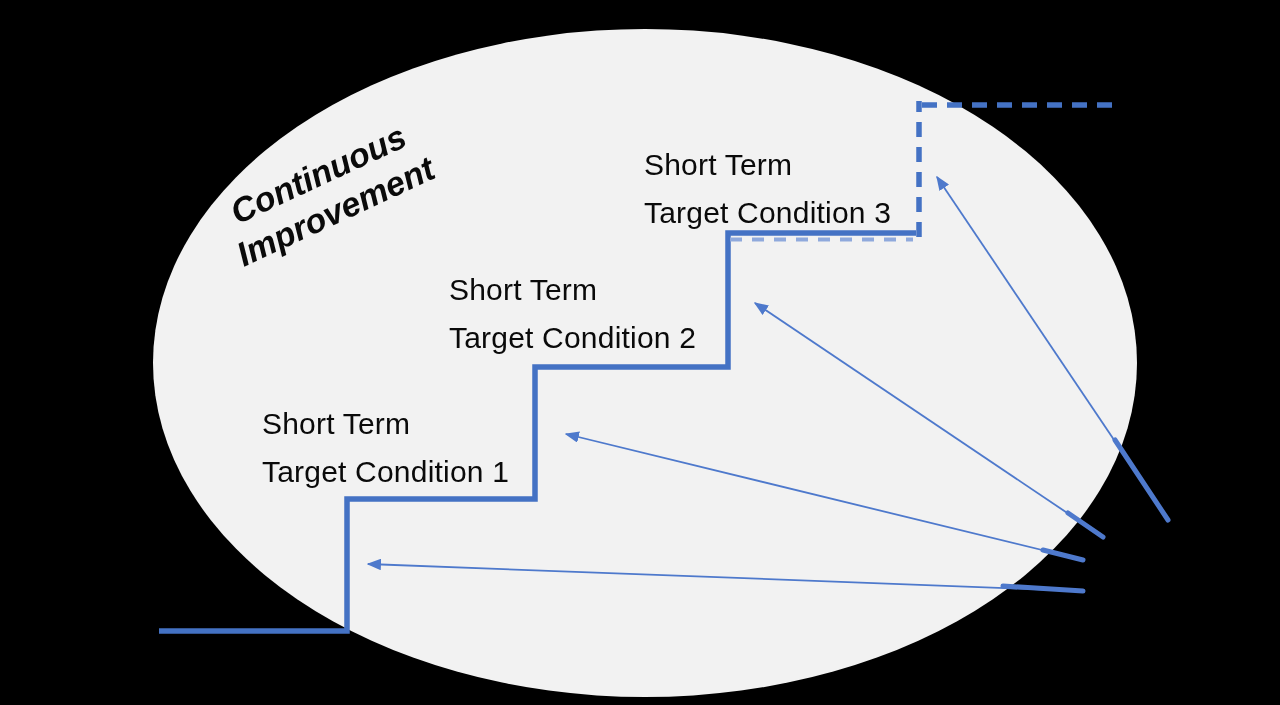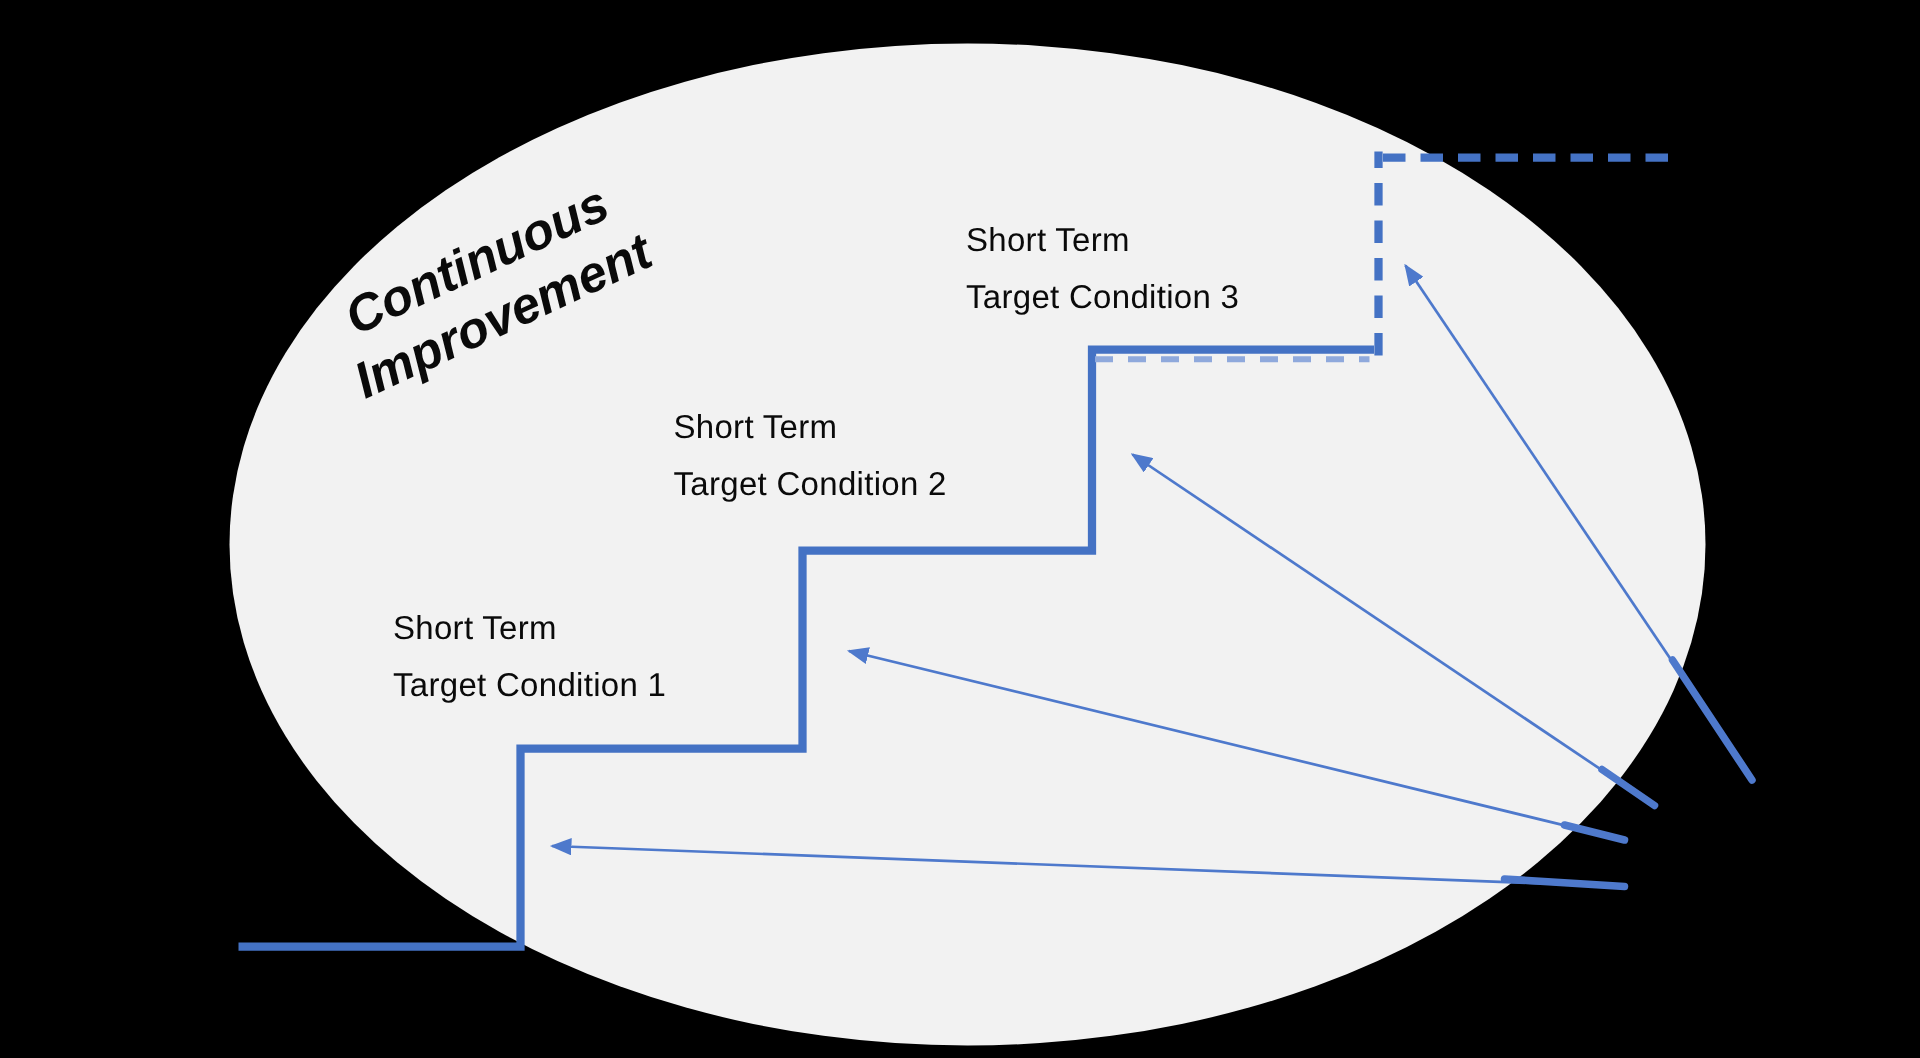--- a/index.html
+++ b/index.html
@@ -21,22 +21,22 @@
   .canvas svg{position:absolute;left:0;top:0;}
   .staircase{stroke:var(--accent-blue);stroke-width:5.5;fill:none;}
   .dashed-thick{stroke:var(--accent-blue);stroke-width:5.5;fill:none;stroke-dasharray:15 10;}
   .dash-overlay{stroke:var(--dash-overlay-blue);stroke-width:4;fill:none;stroke-dasharray:12 10;}
   .arrow-line{stroke:var(--arrow-blue);stroke-width:1.8;fill:none;}
   .arrow-tail{stroke:var(--arrow-blue);stroke-width:5;fill:none;stroke-linecap:round;}
   .arrow-head{fill:var(--arrow-blue);}
   .cond-label{
     position:absolute;
     color:var(--text);
-    font-size:22px;
-    line-height:38px;
+    font-size:30px;
+    line-height:48px;
     white-space:pre-line;
     letter-spacing:0.2px;
   }
   .ci-label{
     position:absolute;
     left:327px;top:193px;
     transform:translate(-50%,-50%) rotate(-25deg);
     color:var(--text);
     font-size:34px;
     line-height:41px;

